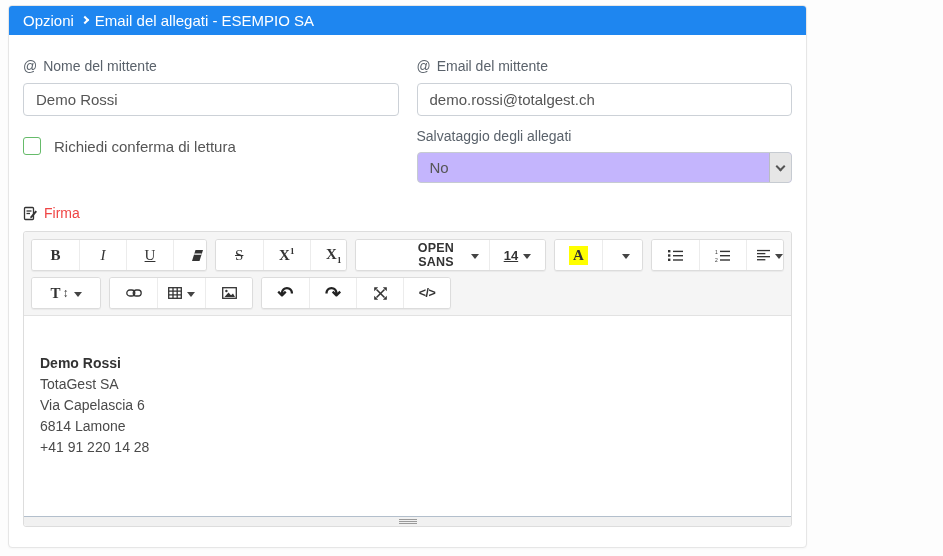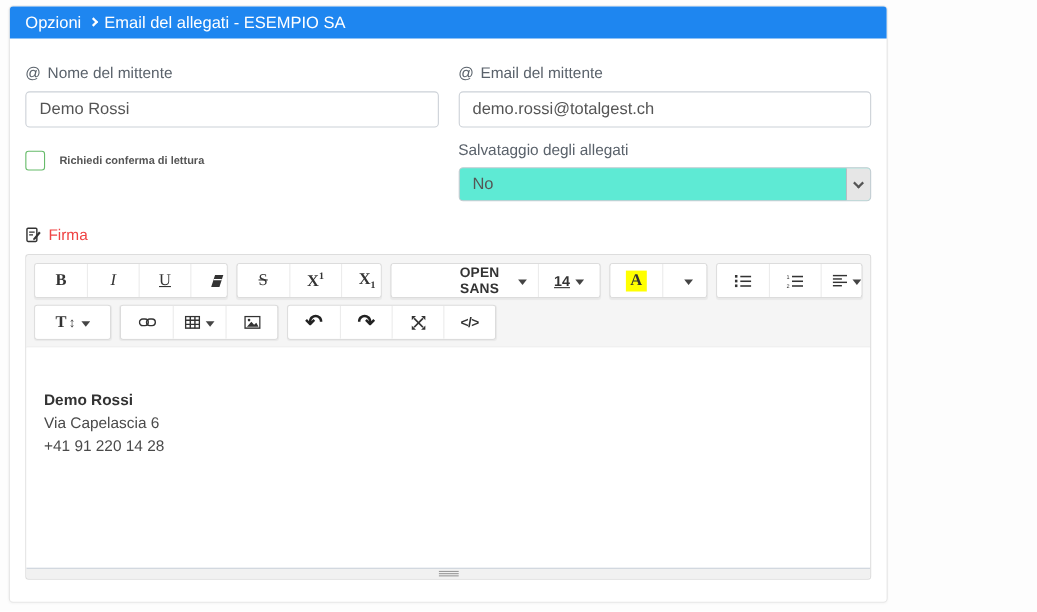--- a/index.html
+++ b/index.html
@@ -29,26 +29,26 @@
     width:100%; height:33px; border:1px solid #ccd1d7; border-radius:4px;
     padding:0 12px; font-size:15px; color:#555; font-family:"Liberation Sans", sans-serif;
     background:#fff; outline:none;
   }
   
   .chkrow { display:flex; align-items:center; margin-top:21px; }
   .chkbox {
     width:18px; height:18px; border:1px solid #66bb6a; border-radius:3px;
     background:#fff; cursor:pointer; flex:0 0 auto;
   }
-  .chkrow .lbl { font-size:10px; color:#555; margin-left:13px;font-weight:bold; }
+  .chkrow .lbl { font-size:15px; color:#555; margin-left:13px; }
   
   .sel-label { font-size:14px; color:#5a626b; margin:12px 0 8px 0; }
   .selbox {
     position:relative; height:31px; border:1px solid #c6cbd1; border-radius:4px;
-    background:#5eead4; display:flex; align-items:center; cursor:pointer;
+    background:#c4b5fd; display:flex; align-items:center; cursor:pointer;
   }
   .selbox .val { font-size:15px; color:#555; padding-left:12px; }
   .selbtn {
     position:absolute; right:0; top:0; bottom:0; width:22px;
     background:#e6e6e6; border-left:1px solid #b9bdc2; border-radius:0 3px 3px 0;
     display:flex; align-items:center; justify-content:center;
   }
   .chev-down {
     width:7px; height:7px; border-right:2px solid #555; border-bottom:2px solid #555;
     transform:rotate(45deg); margin-top:-3px;
@@ -294,21 +294,23 @@
               </svg>
             </button>
             <button class="tbtn codev">&lt;/&gt;</button>
           </div>
         </div>
       </div>
 
       <div class="canvas">
         <div class="blank"></div>
         <div class="sig-line bold">Demo Rossi</div>
+        <div class="sig-line">TotaGest SA</div>
         <div class="sig-line">Via Capelascia 6</div>
+        <div class="sig-line">6814 Lamone</div>
         <div class="sig-line">+41 91 220 14 28</div>
       </div>
 
       <div class="statusbar">
         <div class="grip">
           <div></div>
             <div></div>
             <div></div>
         </div>
       </div>

